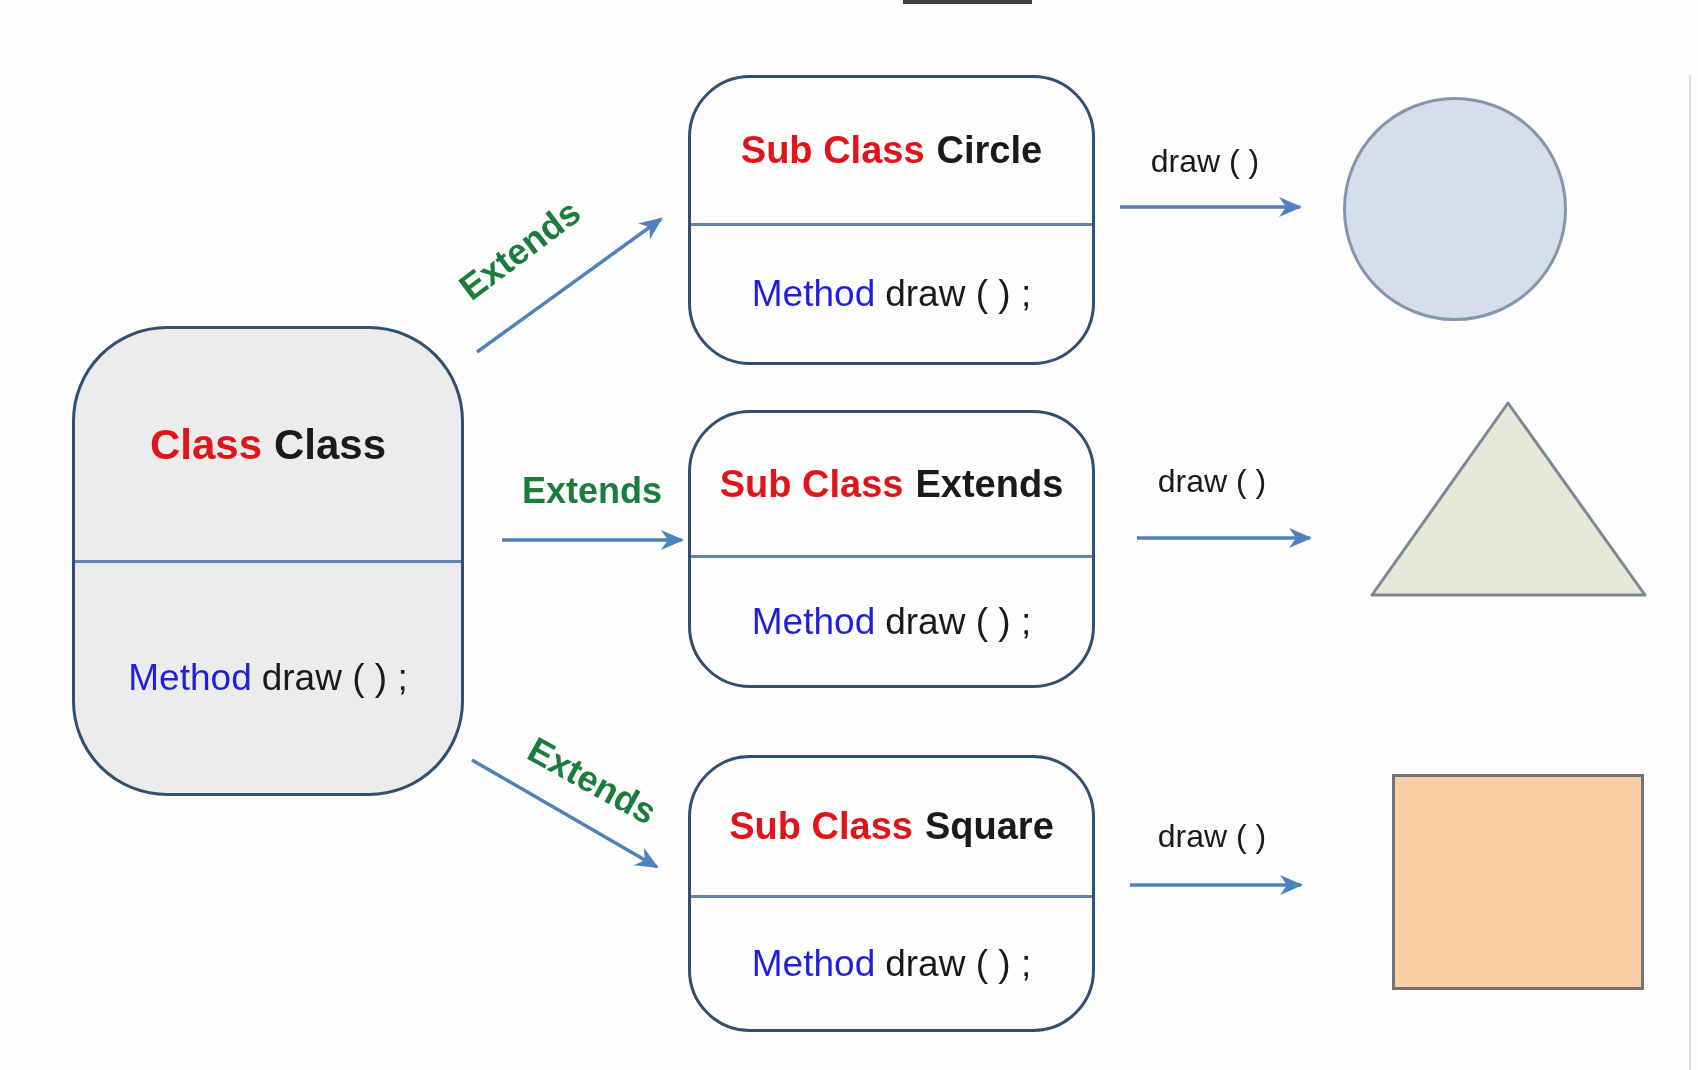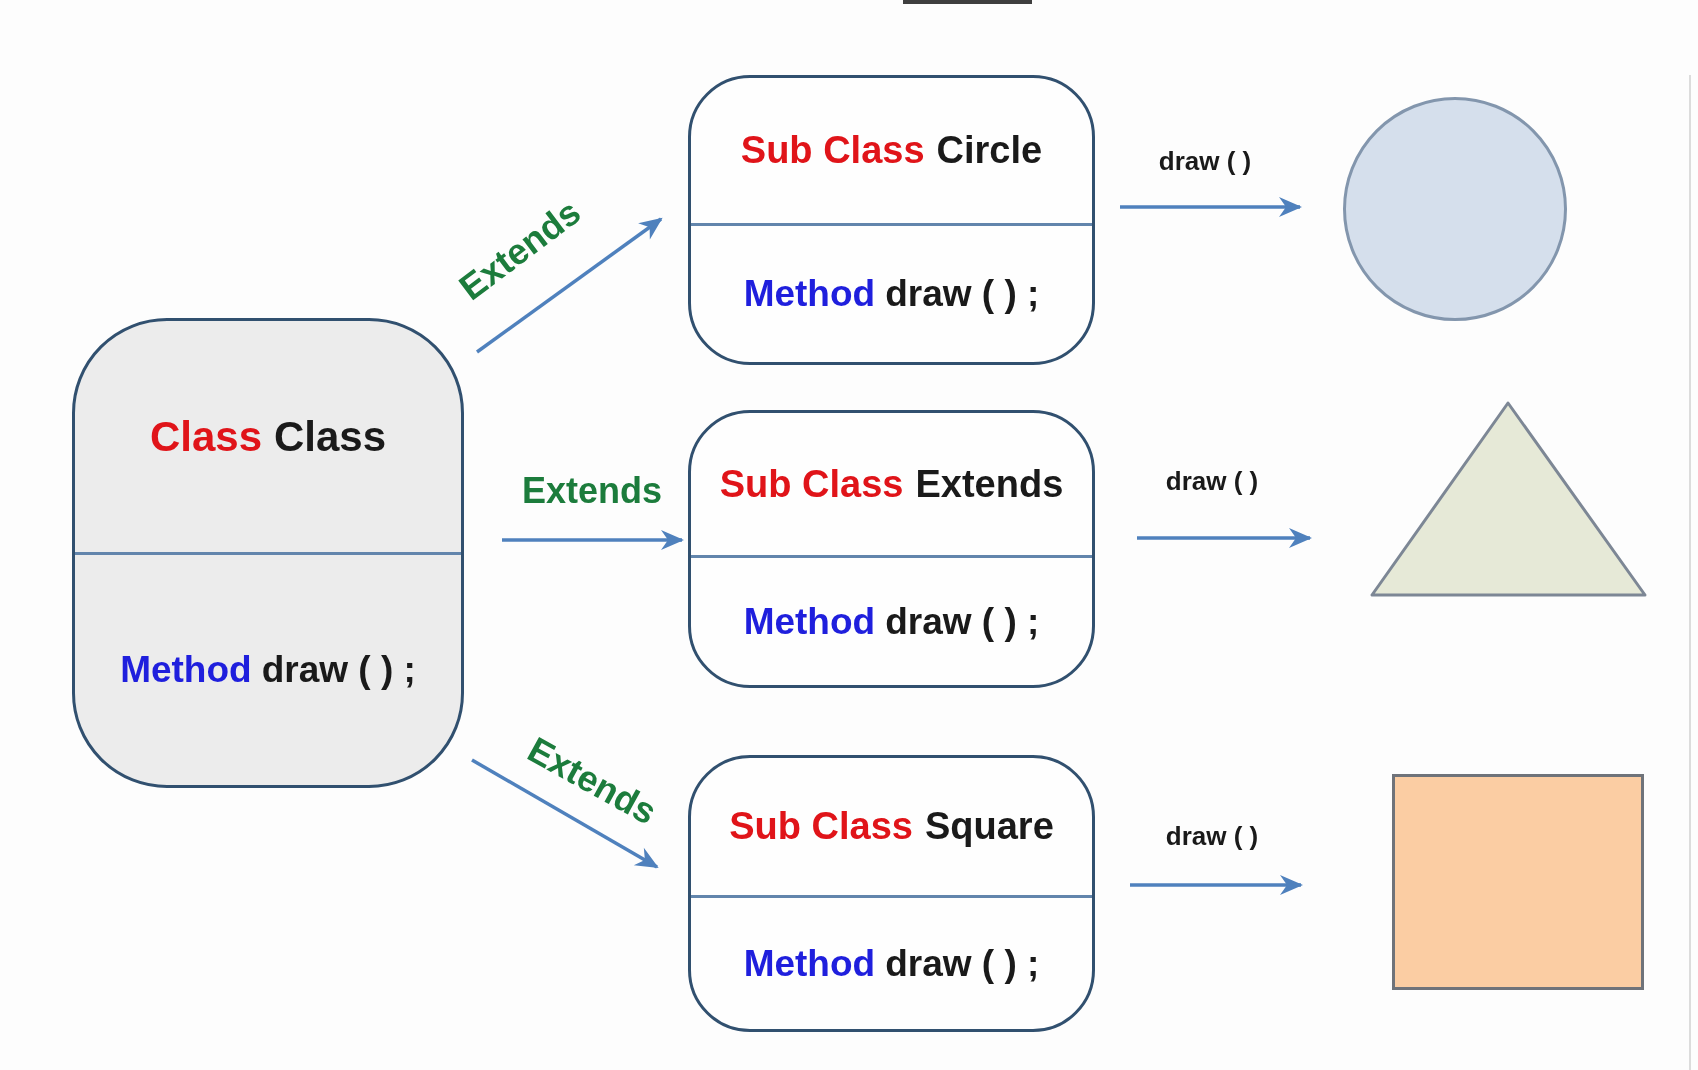--- a/index.html
+++ b/index.html
@@ -12,21 +12,21 @@
   }
   svg.connectors { position:absolute; left:0; top:0; width:1698px; height:1070px; pointer-events:none; }
 
   .uml-box {
     position:absolute;
     border:3px solid var(--box-border,#31506f);
     display:flex; flex-direction:column;
     box-sizing:border-box;
   }
   .main-box {
-    left:72px; top:318px; width:392px; height:470px;
+    left:72px; top:326px; width:392px; height:470px;
     border-radius:95px;
     background:var(--main-box-fill,#ececec);
   }
   .sub-box {
     left:688px; width:407px;
     border-radius:62px;
     background:var(--sub-box-fill,#fefefe);
     margin-top:20px;
   }
   .sub-box.circle-row  { top:55px;  height:290px; }
@@ -42,37 +42,37 @@
   .triangle-row .box-top { height:142px; }
   .square-row .box-top { height:137px; }
   .box-bottom {
     flex:1; display:flex; align-items:center; justify-content:center;
     gap:10px; white-space:nowrap;
     border-top:3px solid var(--divider,#6285ac);
   }
 
   .t-main  { font-size:42px; font-weight:bold; color:var(--text-black,#1a1a1a); }
   .t-sub   { font-size:38px; font-weight:bold; color:var(--text-black,#1a1a1a); }
-  .t-meth  { font-size:37px; font-weight:bold; color:var(--text-black,#1a1a1a);justify-content:center; }
+  .t-meth  { font-size:37px; font-weight:normal; color:var(--text-black,#1a1a1a);justify-content:center; }
   .kw-red  { color:var(--keyword-red,#e01419); }
   .kw-blue { color:var(--keyword-blue,#1f1fdd); }
 
   .extends-label {
     position:absolute;
     font-size:36px; font-weight:bold;
     color:var(--extends-green,#1c7c3c);
     white-space:nowrap;
   }
   .extends-1 { left:520px; top:250px; transform:translate(-50%,-50%) rotate(-37deg); }
   .extends-2 { left:592px; top:491px; transform:translate(-50%,-50%); }
   .extends-3 { left:592px; top:781px; transform:translate(-50%,-50%) rotate(29deg); }
 
   .draw-label {
     position:absolute;
-    font-size:26px; font-weight:bold;
+    font-size:32px; font-weight:normal;
     color:var(--text-black,#1a1a1a);
     white-space:nowrap;
     transform:translate(-50%,-50%);
   }
   .draw-1 { left:1205px; top:161px; }
   .draw-2 { left:1212px; top:481px; }
   .draw-3 { left:1212px; top:836px; }
 
   .shape-circle {
     position:absolute; left:1343px; top:97px;

